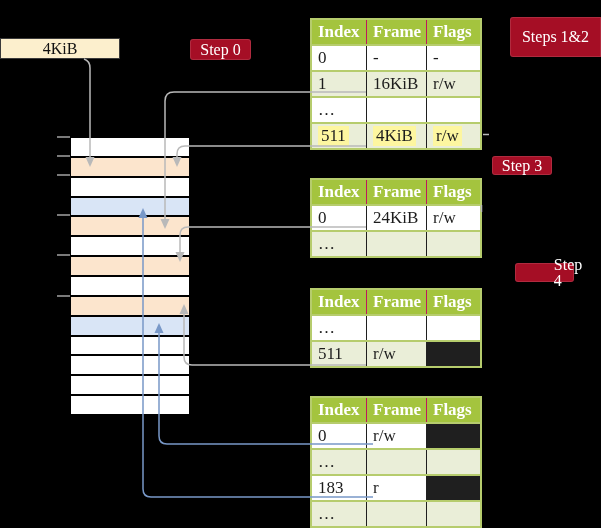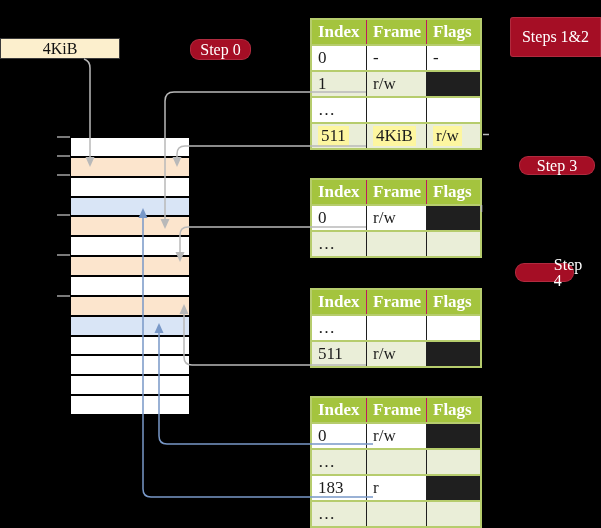--- a/index.html
+++ b/index.html
@@ -30,26 +30,26 @@
   .row-white{background:var(--memory-white);}
   .row-orange{background:var(--memory-orange);}
   .row-blue{background:var(--memory-blue);}
   .tick{left:57px;width:13px;height:2px;background:#7a7a7a;}
 
   
   .badge{
     background:var(--badge-red);color:var(--badge-text);
     font-size:16px;line-height:1;
     display:flex;align-items:center;justify-content:center;
-    border-radius:9px;box-sizing:border-box;
+    border-radius:3px;box-sizing:border-box;
     box-shadow:inset 0 0 0 1px rgba(255,255,255,0.12);
   }
   .badge-step0{left:190px;top:39px;width:61px;height:21px;}
   .badge-steps12{left:510px;top:17px;width:91px;height:40px;border-radius:3px 0 0 3px;}
-  .badge-step3{left:519px;top:156px;width:76px;height:19px;}
+  .badge-step3{left:492px;top:156px;width:60px;height:19px;}
   .badge-step4{left:515px;top:263px;width:59px;height:19px;padding-left:47px;}
 
   
   .ptable{
     left:310px;width:168px;
     border:2px solid var(--table-border-green);
     background:var(--table-border-green);
     display:flex;flex-direction:column;row-gap:2px;
   }
   .t1{top:18px;} .t2{top:178px;} .t3{top:288px;} .t4{top:396px;}
@@ -128,20 +128,21 @@
     <div class="tcell">Frame</div>
     <div class="tcell">Flags</div>
   </div>
   <div class="trow">
     <div class="tcell rw">0</div>
     <div class="tcell rw">-</div>
     <div class="tcell rw">-</div>
   </div>
   <div class="trow">
     <div class="tcell rg">1</div>
+    <div class="tcell rg">16KiB</div>
     <div class="tcell rg">r/w</div>
   </div>
   <div class="trow">
     <div class="tcell rw">…</div>
     <div class="tcell rw"></div>
     <div class="tcell rw"></div>
   </div>
   <div class="trow">
     <div class="tcell rg">
         <span class="hl">511</span>
@@ -156,20 +157,21 @@
 </div>
 
 <div class="abs ptable t2">
   <div class="trow head">
     <div class="tcell">Index</div>
     <div class="tcell">Frame</div>
     <div class="tcell">Flags</div>
   </div>
   <div class="trow">
     <div class="tcell rw">0</div>
+    <div class="tcell rw">24KiB</div>
     <div class="tcell rw">r/w</div>
   </div>
   <div class="trow">
     <div class="tcell rg">…</div>
     <div class="tcell rg"></div>
     <div class="tcell rg"></div>
   </div>
 </div>
 
 <div class="abs ptable t3">

